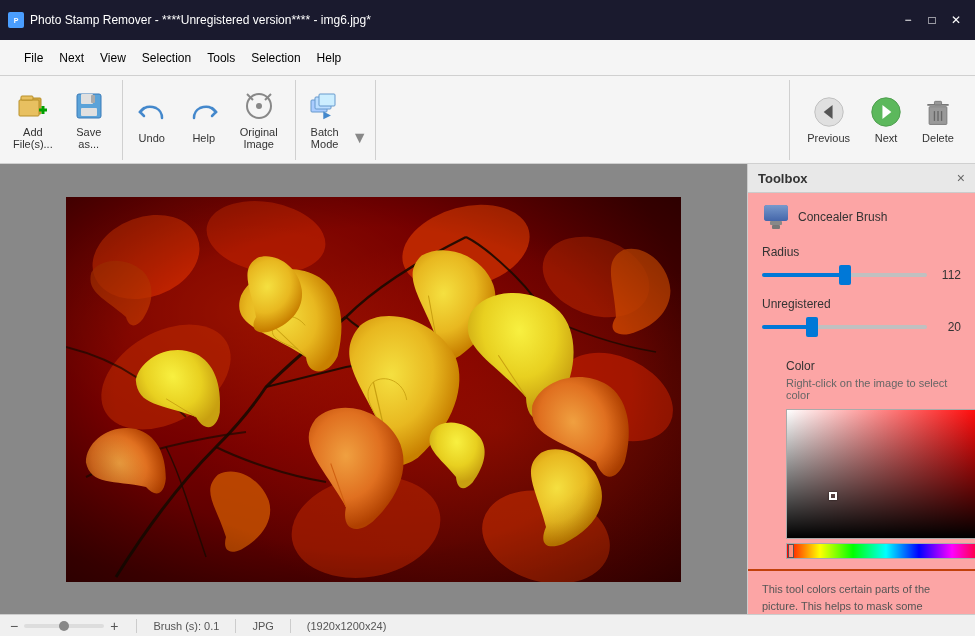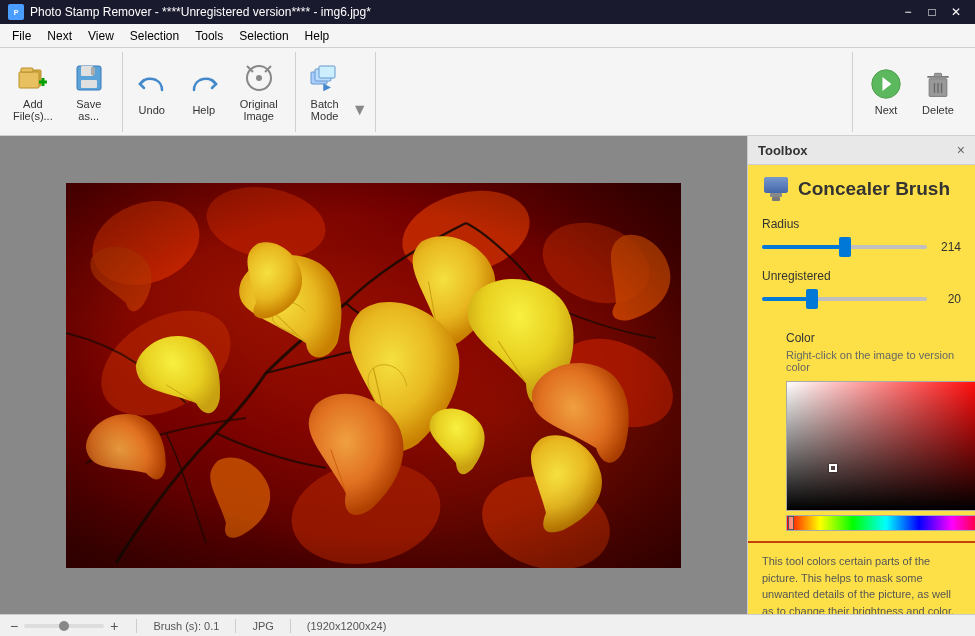--- a/index.html
+++ b/index.html
@@ -1,53 +1,53 @@
 <!DOCTYPE html>
 <html><head>
   <meta charset="utf-8">
   <style>
     * { box-sizing: border-box; margin: 0; padding: 0; }
     body { font-family: 'Segoe UI', Tahoma, Geneva, Verdana, sans-serif; font-size: 12px; background: #f0f0f0; width: 975px; height: 636px; overflow: hidden; display: flex; flex-direction: column; }
 
     
-    .title-bar { background: #1a1a2e; display: flex; align-items: center; justify-content: space-between; padding: 4px 8px; height: 24px; color: white; }
+    .title-bar { background: #1a1a2e; display: flex; align-items: center; justify-content: space-between; padding: 4px 8px; height: 40px; color: white; }
     .title-bar-left { display: flex; align-items: center; gap: 6px; font-size: 12px; }
     .title-bar-icon { width: 16px; height: 16px; background: #4a9eff; border-radius: 2px; display: flex; align-items: center; justify-content: center; font-size: 9px; }
     .title-bar-controls { display: flex; gap: 2px; }
     .title-btn { width: 22px; height: 22px; border: none; background: transparent; color: white; cursor: pointer; font-size: 12px; display: flex; align-items: center; justify-content: center; border-radius: 2px; }
 
     
-    .menu-bar { background: #f5f5f5; border-bottom: 1px solid #d0d0d0; display: flex; align-items: center; padding: 2px 4px; height: 24px; }
+    .menu-bar { background: #f5f5f5; border-bottom: 1px solid #d0d0d0; display: flex; align-items: center; padding: 2px 16px; height: 36px; }
     .menu-item { padding: 2px 8px; cursor: pointer; font-size: 12px; border-radius: 2px; }
 
     
     .toolbar { background: #f5f5f5; border-bottom: 1px solid #d0d0d0; display: flex; align-items: center; padding: 2px 4px; height: 88px; gap: 4px; }
     .toolbar-group { display: flex; align-items: center; gap: 2px; border-right: 1px solid #d0d0d0; padding-right: 8px; height: 80px; }
     .tool-btn { display: flex; flex-direction: column; align-items: center; justify-content: center; padding: 4px 8px; cursor: pointer; border: 1px solid transparent; border-radius: 3px; min-width: 50px; height: 70px; font-size: 11px; color: #333; gap: 4px; }
     .tool-icon { width: 32px; height: 32px; display: flex; align-items: center; justify-content: center; }
 
     
     .nav-area { margin-left: auto; display: flex; align-items: center; gap: 2px; padding: 0 8px; border-left: 1px solid #d0d0d0; height: 80px; }
 
     
     .main-content { display: flex; flex: 1; overflow: hidden; }
 
     
     .canvas-area { flex: 1; background: #888; overflow: hidden; position: relative; display: flex; align-items: center; justify-content: center; }
 
     
-    .toolbox-panel { width: 228px; background: #fde047; border-left: 1px solid #ccc; display: flex; flex-direction: column; overflow: hidden; }
+    .toolbox-panel { width: 228px; background: #fca5a5; border-left: 1px solid #ccc; display: flex; flex-direction: column; overflow: hidden; }
     .toolbox-header { background: #e8e8e8; border-bottom: 1px solid #ccc; padding: 6px 10px; display: flex; align-items: center; justify-content: space-between; }
     .toolbox-title { font-size: 13px; font-weight: bold; color: #333; }
     .toolbox-close { cursor: pointer; font-size: 14px; color: #666; background: none; border: none; }
 
     .tool-section { padding: 10px 14px; }
     .tool-name-row { display: flex; align-items: center; gap: 8px; margin-bottom: 14px; }
     .tool-name-icon { width: 28px; height: 28px; }
-    .tool-name-text { font-size: 19px; font-weight: bold; color: #333; }
+    .tool-name-text { font-size: 12px; font-weight: normal; color: #333; }
 
     .param-label { font-size: 12px; color: #333; margin-bottom: 6px; }
     .param-row { display: flex; align-items: center; gap: 6px; margin-bottom: 12px; }
     .slider-container { flex: 1; position: relative; height: 20px; display: flex; align-items: center; }
     .slider-track { width: 100%; height: 4px; background: #c0c0c0; border-radius: 2px; position: relative; }
     .slider-fill { height: 4px; background: #0078d7; border-radius: 2px; }
     .slider-thumb { width: 12px; height: 20px; background: #0078d7; border-radius: 2px; position: absolute; top: 50%; transform: translateY(-50%); cursor: pointer; }
     .param-value { font-size: 12px; color: #333; min-width: 28px; text-align: right; }
 
     .color-section { padding: 0 14px 10px; margin-left: 24px; }
@@ -180,20 +180,29 @@
       </div>
       <span style="text-align:center;white-space:pre-line">Batch
 Mode</span>
     </div>
     <div style="display:flex;align-items:flex-end;height:70px;padding-bottom:8px;">
       <span style="font-size:16px;color:#888;">▼</span>
     </div>
   </div>
 
   <div class="nav-area">
+    <div class="tool-btn">
+      <div class="tool-icon">
+        <svg width="36" height="36" viewBox="0 0 36 36">
+          <circle cx="18" cy="18" r="16" fill="#e0e0e0" stroke="#bbb" stroke-width="1"></circle>
+          <polygon points="22,10 12,18 22,26" fill="#555"></polygon>
+        </svg>
+      </div>
+      <span>Previous</span>
+    </div>
     <div class="tool-btn">
       <div class="tool-icon">
         <svg width="36" height="36" viewBox="0 0 36 36">
           <circle cx="18" cy="18" r="16" fill="#5cb85c" stroke="#4a9a4a" stroke-width="1"></circle>
           <polygon points="14,10 24,18 14,26" fill="white"></polygon>
         </svg>
       </div>
       <span>Next</span>
     </div>
     <div class="tool-btn">
@@ -372,38 +381,38 @@
       </div>
 
       <div class="param-label">Radius</div>
       <div class="param-row">
         <div class="slider-container">
           <div class="slider-track">
             <div class="slider-fill" style="width:50%"></div>
             <div class="slider-thumb" style="left:calc(50% - 6px)"></div>
           </div>
         </div>
-        <span class="param-value">214</span>
+        <span class="param-value">112</span>
       </div>
 
       <div class="param-label">Unregistered</div>
       <div class="param-row">
         <div class="slider-container">
           <div class="slider-track">
             <div class="slider-fill" style="width:30%"></div>
             <div class="slider-thumb" style="left:calc(30% - 6px)"></div>
           </div>
         </div>
         <span class="param-value">20</span>
       </div>
     </div>
 
     <div class="color-section">
       <div class="color-label">Color</div>
-      <div class="color-hint">Right-click on the image to version color</div>
+      <div class="color-hint">Right-click on the image to select color</div>
 
       <div class="color-picker">
         <div class="color-gradient">
           <div class="color-gradient-overlay"></div>
 
           <div style="position:absolute;left:23%;top:67%;width:8px;height:8px;border:2px solid white;transform:translate(-50%,-50%);box-shadow:0 0 2px rgba(0,0,0,0.8);"></div>
         </div>
       </div>
 
       <div class="hue-bar">

